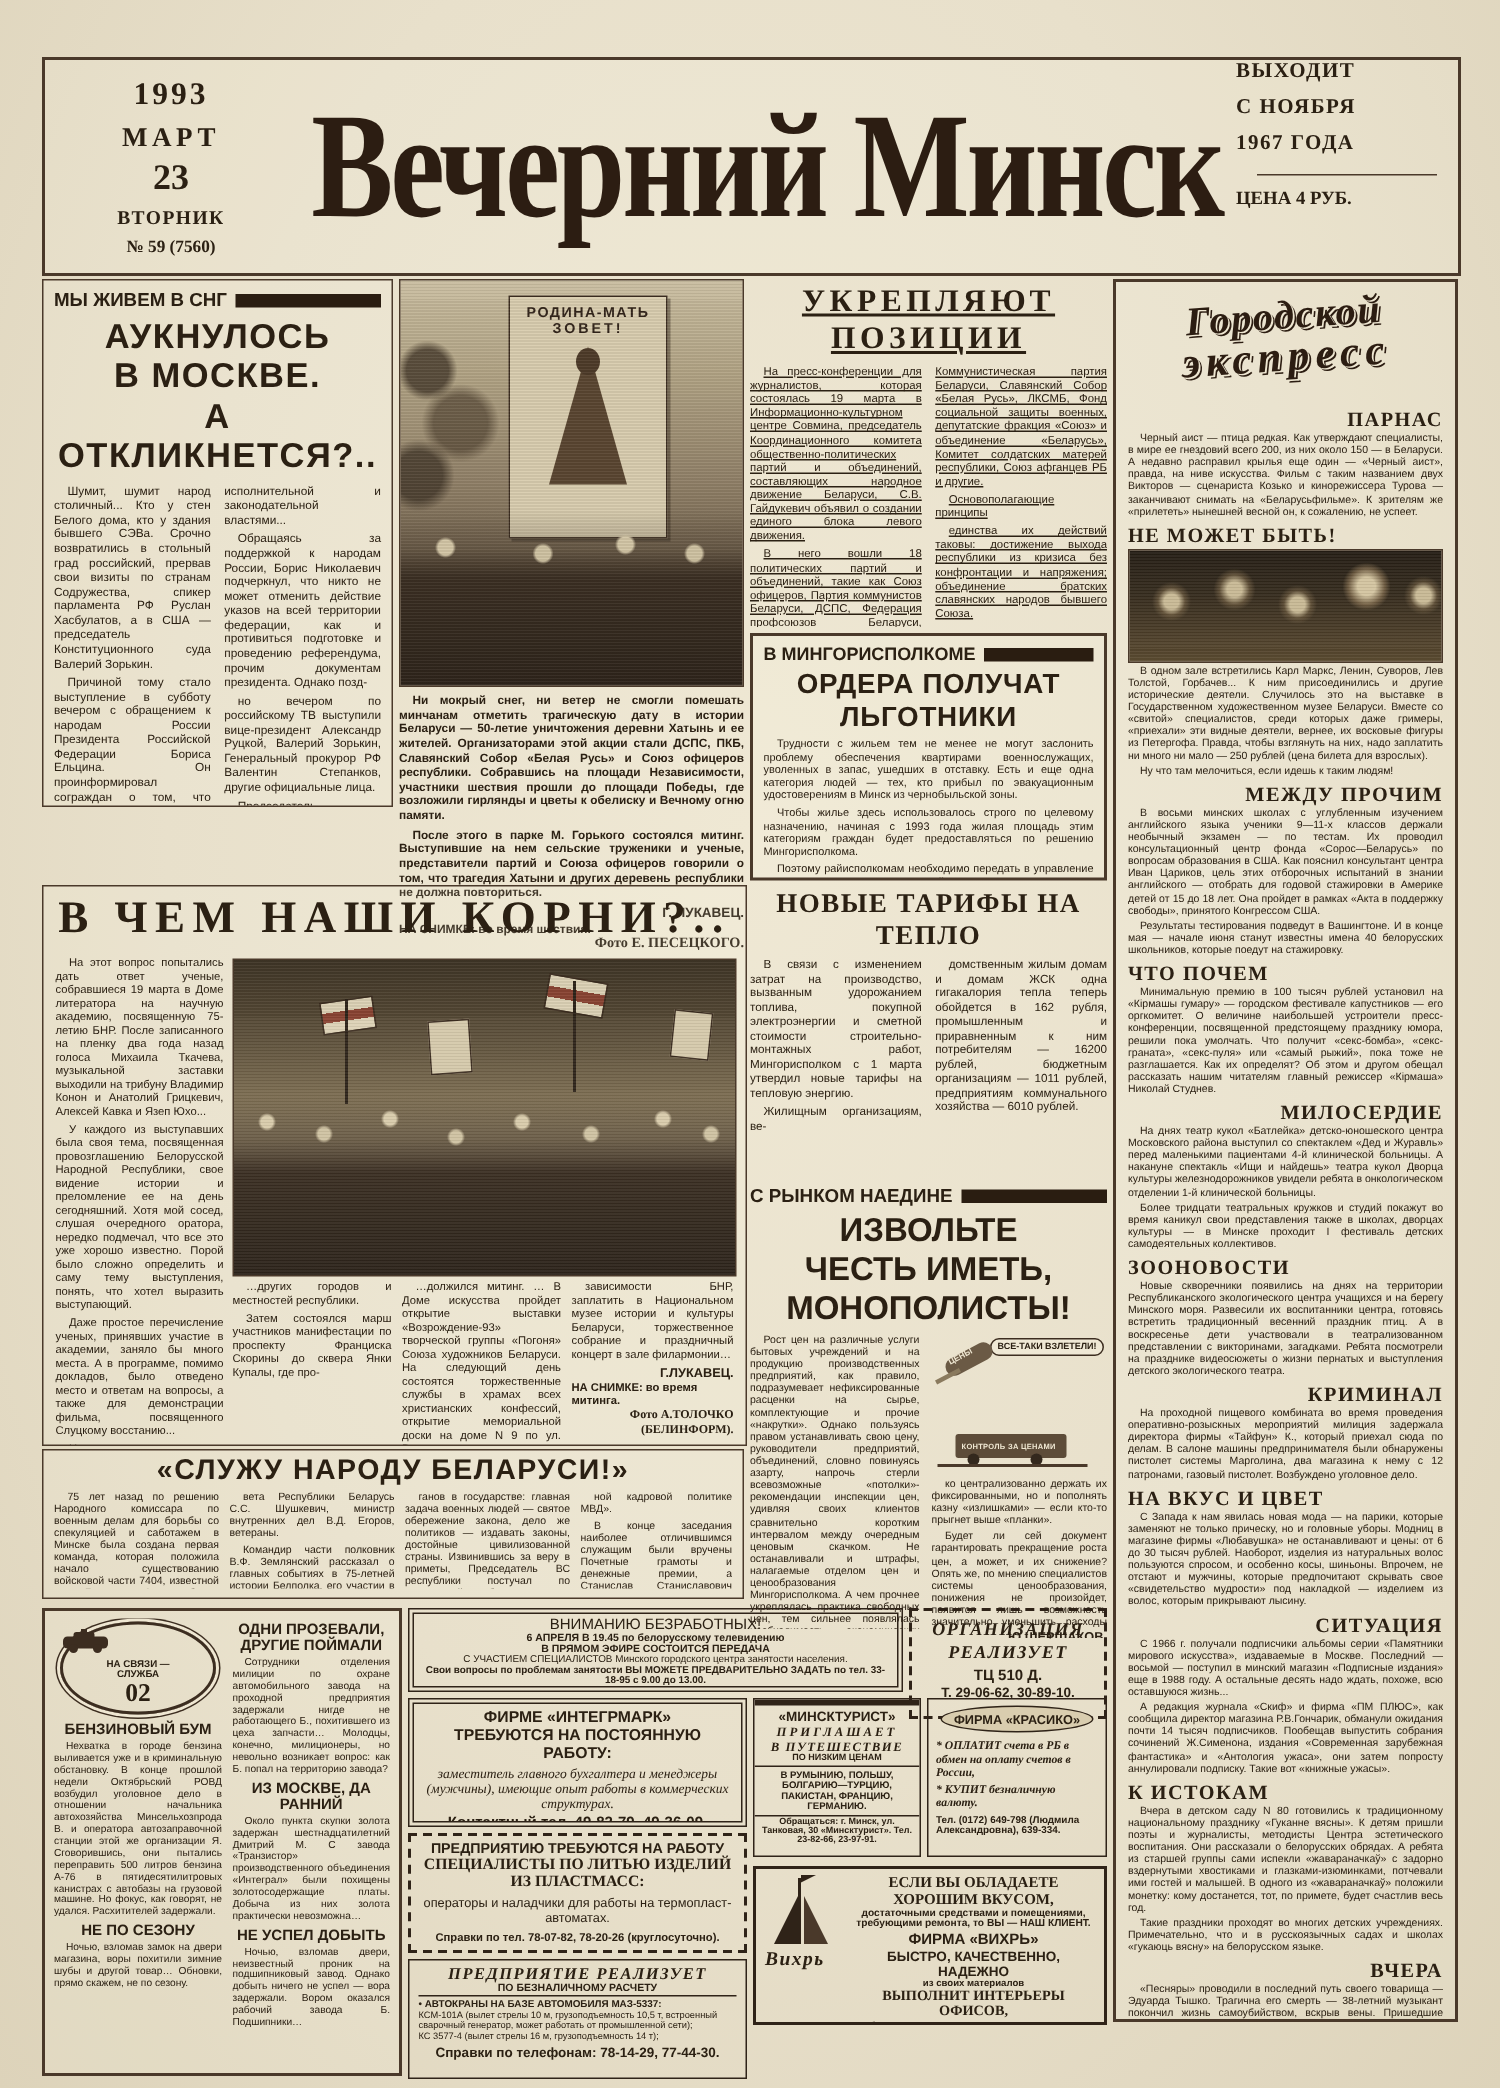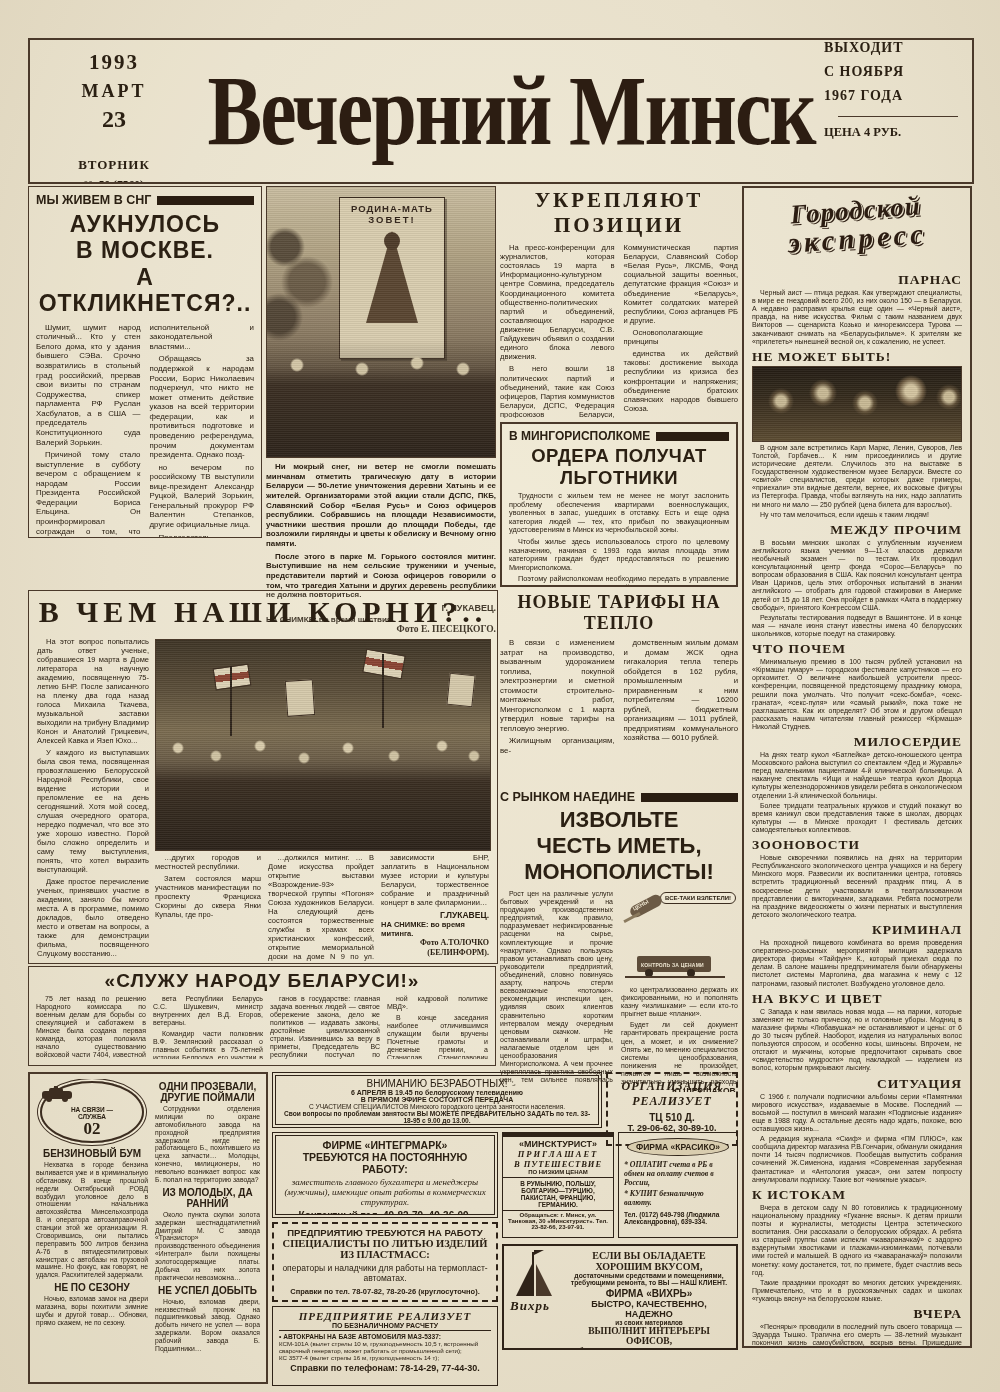--- a/index.html
+++ b/index.html
@@ -27,21 +27,21 @@
 </head>
 <body>
 
 <div class="page">
 
   <div class="box" style="left:28px;top:38px;width:942px;height:142px;border-width:2px;display:flex;">
     <div class="serif" style="width:168px;text-align:center;padding-top:10px;">
       <div style="font-size:21px;font-weight:bold;letter-spacing:2px;">1993</div>
       <div style="font-size:18px;font-weight:bold;letter-spacing:3px;margin-top:6px;">МАРТ</div>
       <div style="font-size:24px;font-weight:bold;margin-top:4px;">23</div>
-      <div style="font-size:13px;font-weight:bold;letter-spacing:1px;margin-top:24px;">ВТОРНИК</div>
+      <div style="font-size:13px;font-weight:bold;letter-spacing:1px;margin-top:4px;">ВТОРНИК</div>
       <div style="font-size:11.5px;font-weight:bold;margin-top:6px;">№ 59 (7560)</div>
     </div>
     <div style="flex:1;display:flex;align-items:center;justify-content:center;overflow:hidden;">
       <div class="serif" style="font-size:82px;font-weight:bold;letter-spacing:-2px;white-space:nowrap;
                   transform:scaleY(1.22);color:#2c1d12;">Вечерний Минск</div>
     </div>
     <div class="serif" style="width:148px;text-align:left;">
       <div style="font-size:14px;font-weight:bold;letter-spacing:1px;">ВЫХОДИТ</div>
       <div style="font-size:14px;font-weight:bold;letter-spacing:1px;margin-top:8px;">С НОЯБРЯ</div>
       <div style="font-size:14px;font-weight:bold;letter-spacing:1px;margin-top:8px;">1967 ГОДА</div>
@@ -99,21 +99,21 @@
       <p>Ни мокрый снег, ни ветер не смогли помешать минчанам отметить трагическую дату в истории Беларуси — 50-летие уничтожения деревни Хатынь и ее жителей. Организаторами этой акции стали ДСПС, ПКБ, Славянский Собор «Белая Русь» и Союз офицеров республики. Собравшись на площади Независимости, участники шествия прошли до площади Победы, где возложили гирлянды и цветы к обелиску и Вечному огню памяти.</p>
       <p>После этого в парке М. Горького состоялся митинг. Выступившие на нем сельские труженики и ученые, представители партий и Союза офицеров говорили о том, что трагедия Хатыни и других деревень республики не должна повториться.</p>
     </div>
     <div class="byline" style="font-size:9px;">Г. ЛУКАВЕЦ.</div>
     <div style="display:flex;justify-content:space-between;align-items:flex-end;margin-top:2px;">
       <div style="font-size:8px;font-weight:bold;">НА СНИМКЕ: во время шествия.</div>
     </div>
     <div class="byline serif" style="font-size:9.5px;">Фото Е. ПЕСЕЦКОГО.</div>
   </div>
 
-  <div class="nobox" style="left:500px;top:186px;width:238px;height:232px;">
+  <div class="nobox" style="left:500px;top:186px;width:238px;height:232px;text-decoration:underline;">
     <h2 class="serif adcenter" style="font-size:21px;letter-spacing:3px;margin:2px 0 5px;">УКРЕПЛЯЮТ ПОЗИЦИИ</h2>
     <div class="bt cols2" style="font-size:7.6px;line-height:1.2;height:180px;">
       <p>На пресс-конференции для журналистов, которая состоялась 19 марта в Информационно-культурном центре Совмина, председатель Координационного комитета общественно-политических партий и объединений, составляющих народное движение Беларуси, С.В. Гайдукевич объявил о создании единого блока левого движения.</p>
       <p>В него вошли 18 политических партий и объединений, такие как Союз офицеров, Партия коммунистов Беларуси, ДСПС, Федерация профсоюзов Беларуси, Коммунистическая партия Беларуси, Славянский Собор «Белая Русь», ЛКСМБ, Фонд социальной защиты военных, депутатские фракция «Союз» и объединение «Беларусь», Комитет солдатских матерей республики, Союз афганцев РБ и другие.</p>
       <p>Основополагающие принципы</p>
       <p>единства их действий таковы: достижение выхода республики из кризиса без конфронтации и напряжения; объединение братских славянских народов бывшего Союза.</p>
 
     </div>
 
   </div>
@@ -329,21 +329,21 @@
           </div>
         </div>
         <h4 style="font-size:10px;text-align:center;margin:2px 0;">БЕНЗИНОВЫЙ БУМ</h4>
         <p class="sec-p" style="font-size:6.8px;">Нехватка в городе бензина выливается уже и в криминальную обстановку. В конце прошлой недели Октябрьский РОВД возбудил уголовное дело в отношении начальника автохозяйства Минсельхозпрода В. и оператора автозаправочной станции этой же организации Я. Сговорившись, они пытались переправить 500 литров бензина А-76 в пятидесятилитровых канистрах с автобазы на грузовой машине. Но фокус, как говорят, не удался. Расхитителей задержали.</p>
         <h4 style="font-size:10px;text-align:center;margin:3px 0 2px;">НЕ ПО СЕЗОНУ</h4>
         <p class="sec-p" style="font-size:6.8px;">Ночью, взломав замок на двери магазина, воры похитили зимние шубы и другой товар… Обновки, прямо скажем, не по сезону.</p>
       </div>
       <div style="flex:1;overflow:hidden;">
         <h4 style="font-size:10px;text-align:center;margin:2px 0;">ОДНИ ПРОЗЕВАЛИ, ДРУГИЕ ПОЙМАЛИ</h4>
         <p class="sec-p" style="font-size:6.8px;">Сотрудники отделения милиции по охране автомобильного завода на проходной предприятия задержали нигде не работающего Б., похитившего из цеха запчасти… Молодцы, конечно, милиционеры, но невольно возникает вопрос: как Б. попал на территорию завода?</p>
-        <h4 style="font-size:10px;text-align:center;margin:3px 0 2px;">ИЗ МОЛОДЫХ, ДА РАННИЙ</h4>
+        <h4 style="font-size:10px;text-align:center;margin:3px 0 2px;">ИЗ МОСКВЕ, ДА РАННИЙ</h4>
         <p class="sec-p" style="font-size:6.8px;">Около пункта скупки золота задержан шестнадцатилетний Дмитрий М. С завода «Транзистор» производственного объединения «Интеграл» были похищены золотосодержащие платы. Добыча из них золота практически невозможна…</p>
         <h4 style="font-size:10px;text-align:center;margin:3px 0 2px;">НЕ УСПЕЛ ДОБЫТЬ</h4>
         <p class="sec-p" style="font-size:6.8px;">Ночью, взломав двери, неизвестный проник на подшипниковый завод. Однако добыть ничего не успел — вора задержали. Вором оказался рабочий завода Б. Подшипники…</p>
       </div>
     </div>
   </div>
 
   <div style="position:absolute;left:272px;top:1072px;width:330px;height:56px;border:4px double #2f2318;
               box-sizing:border-box;text-align:center;padding:2px 4px;overflow:hidden;">
     <div style="font-size:10px;font-weight:normal;">ВНИМАНИЮ БЕЗРАБОТНЫХ!</div>

